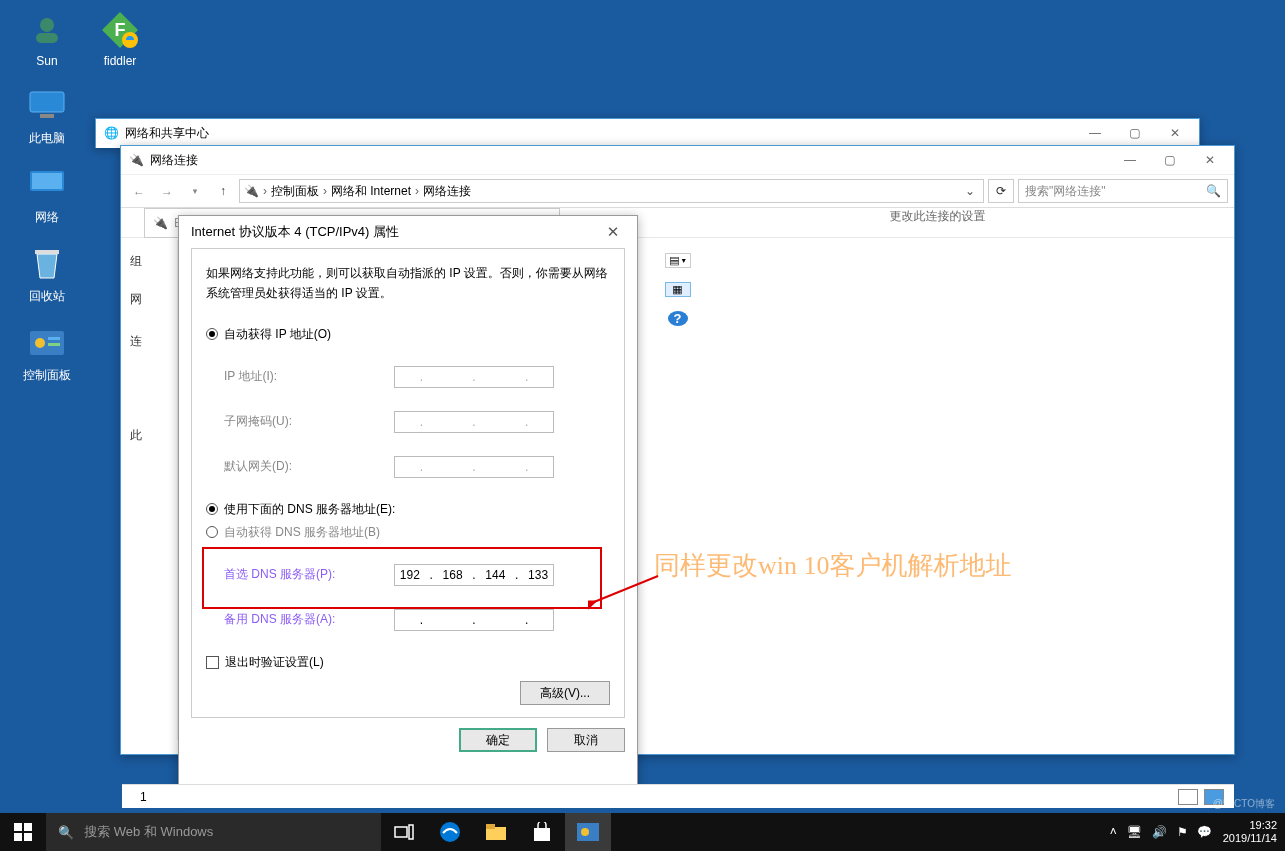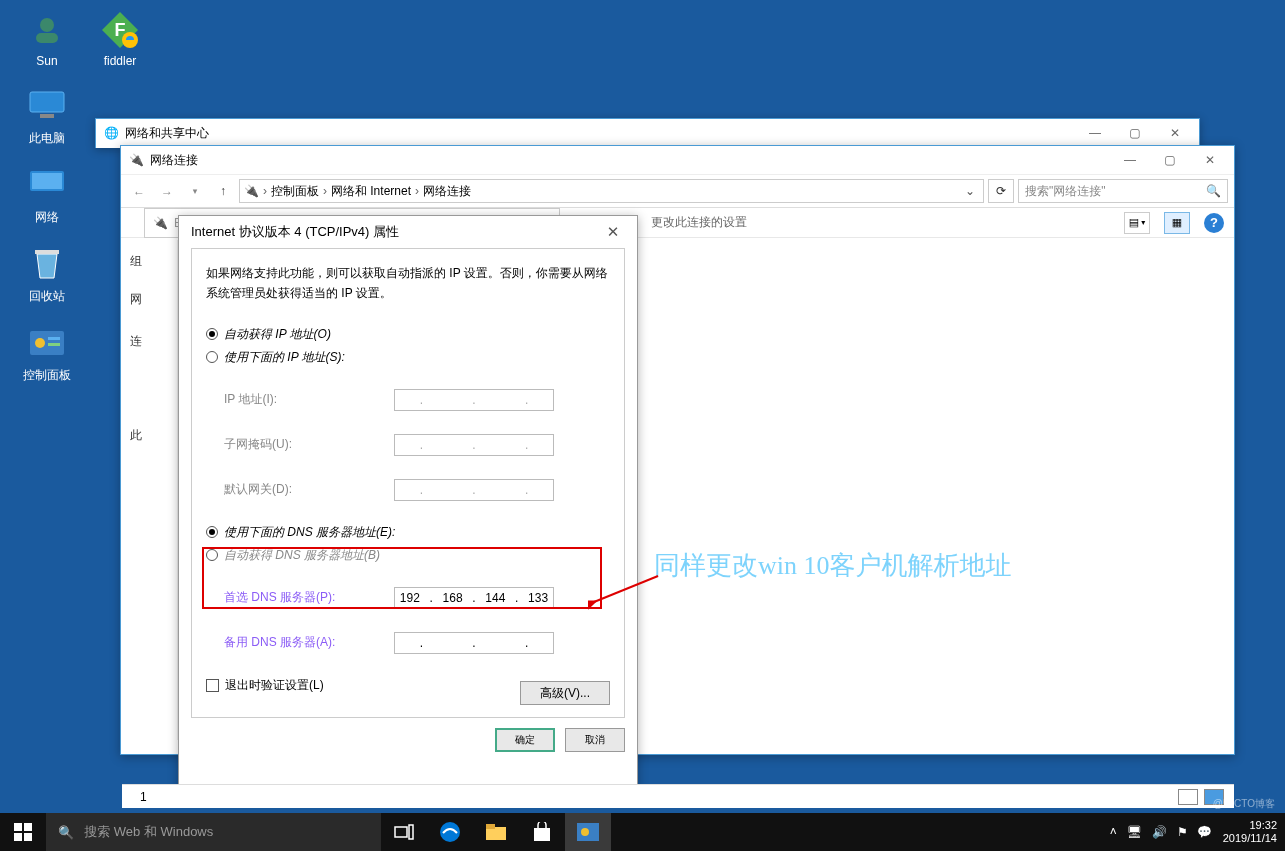--- a/index.html
+++ b/index.html
@@ -15,50 +15,50 @@
   .nc-window { top:145px; left:120px; width:1115px; height:610px; }
   .nsc-window { top:118px; left:95px; width:1105px; height:30px; border-bottom:none; }
   .nav-row { height:34px; display:flex; align-items:center; border-bottom:1px solid #ddd; border-top:1px solid #eee; padding:0 6px; gap:4px; }
   .nav-arrow { width:24px; height:24px; display:flex; align-items:center; justify-content:center; color:#888; }
   .nav-up { color:#333;}
   .addr { flex:1; height:24px; border:1px solid #ccc; display:flex; align-items:center; padding:0 4px; gap:4px; }
   .addr .sep { color:#666;}
   .addr-drop { width:18px; text-align:center; color:#555;}
   .refresh { width:26px; height:24px; border:1px solid #ccc; display:flex; align-items:center; justify-content:center; color:#333;}
   .search-box { width:210px; height:24px; border:1px solid #ccc; display:flex; align-items:center; padding:0 6px; color:#888; gap:6px;}
-  .cmdbar { height:30px; display:flex; align-items:center; padding:0 10px; gap:14px; font-size:12px; border-bottom:1px solid #e8e8e8;}
+  .cmdbar { height:30px; display:flex; align-items:center; padding:0 10px; gap:14px; font-size:12px; border-bottom:1px solid #e8e8e8;flex-direction:column;}
   .cmdbar .rspace { flex:1;}
   .cmdbar .viewbtn { width:26px; height:22px; border:1px solid #ccc; display:flex; align-items:center; justify-content:center; font-size:11px;}
   .help-ico { width:20px; height:20px; border-radius:50%; background:#2a7fd4; color:#fff; display:flex; align-items:center; justify-content:center; font-weight:bold; font-size:13px;}
   .ipv4-dialog { top:215px; left:178px; width:460px; height:582px; background:#fff; border:1px solid #999; }
   .ipv4-title { height:32px; display:flex; align-items:center; padding:0 4px 0 12px; font-size:13px;}
   .close-x { width:40px; height:32px; display:flex; align-items:center; justify-content:center; font-size:15px; color:#555;}
   .tabs { display:flex; padding: 6px 12px 0 12px; }
   .tab { padding:4px 12px; border:1px solid #ccc; background:#f4f4f4; font-size:12px; margin-right:-1px; position:relative; top:1px;}
   .tab.active { background:#fff; border-bottom-color:#fff; z-index:2;}
   .tab-body { margin:0 12px 0 12px; border:1px solid #ccc; padding:14px 14px 10px 14px; height:470px; position:relative;}
   .intro { font-size:12px; line-height:1.7; margin-bottom:22px;}
-  .radio-row { display:flex; align-items:center; gap:6px; font-size:12px; margin:6px 0;font-style:italic;}
+  .radio-row { display:flex; align-items:center; gap:6px; font-size:12px; margin:6px 0;}
   .radio { width:12px; height:12px; border:1px solid #555; border-radius:50%; display:inline-flex; align-items:center; justify-content:center; background:#fff;}
   .radio.sel::after{ content:""; width:6px; height:6px; background:#000; border-radius:50%; }
   .field-grid { margin:8px 0 18px 18px;}
   .field-row { display:flex; align-items:center; margin:23px 0;}
   .field-label { width:170px; font-size:12px; color:#888;}
   .field-label.enabled { color:#8b5cf6;}
   .ip-input { width:160px; height:22px; border:1px solid #bbb; display:flex; align-items:center; justify-content:space-around; font-size:12px; background:#fff;}
   .ip-input.disabled { background:#fff; color:#aaa;}
   .dot { }
   .redbox { position:absolute; border:2px solid #d00; left:10px; top:298px; width:400px; height:62px; pointer-events:none;}
   .check-row { display:flex; align-items:center; gap:6px; margin-top:6px;}
   .chk { width:13px; height:13px; border:1px solid #555; background:#fff;}
   .adv-btn { position:absolute; right:14px; bottom:12px; width:90px; height:24px; border:1px solid #999; background:#e8e8e8; display:flex; align-items:center; justify-content:center; font-size:12px;}
   .btn-row { display:flex; justify-content:flex-end; gap:10px; padding:10px 12px;}
-  .btn { width:60px; height:24px; border:1px solid #999; background:#e8e8e8; display:flex; align-items:center; justify-content:center; font-size:10px;}
+  .btn { width:78px; height:24px; border:1px solid #999; background:#e8e8e8; display:flex; align-items:center; justify-content:center; font-size:12px;}
   .btn.primary { border:2px solid #4a8;}
-  .annotation { position:absolute; color:#7dd3fc; font-size:26px; font-family:"SimSun","Songti SC",serif; top:548px; left:654px;}
+  .annotation { position:absolute; color:#fdba74; font-size:26px; font-family:"SimSun","Songti SC",serif; top:548px; left:654px;}
   .arrow-svg { position:absolute; top:570px; left:588px; pointer-events:none;}
   .taskbar { position:absolute; bottom:0; left:0; right:0; height:38px; background:#111; display:flex; align-items:center; color:#fff;}
   .start { width:46px; height:38px; display:flex; align-items:center; justify-content:center;}
   .start svg{ fill:#fff;}
   .tb-search { width:335px; height:38px; background:#2a2a2a; display:flex; align-items:center; padding:0 12px; color:#999; gap:10px; font-size:13px;}
   .tb-icons { display:flex; height:38px;}
   .tb-btn { width:46px; height:38px; display:flex; align-items:center; justify-content:center; font-size:18px;}
   .tb-btn.active { background:#3a3a3a;}
   .tray { margin-left:auto; display:flex; align-items:center; height:38px; padding:0 8px; gap:10px; font-size:12px; color:#fff;}
   .clock { text-align:right; line-height:1.2; font-size:11px;}
@@ -212,24 +212,20 @@
     <div style="flex:1"></div>
     <div class="close-x">✕</div>
   </div>
   <div class="tab-body">
     <div class="intro">如果网络支持此功能，则可以获取自动指派的 IP 设置。否则，你需要从网络系统管理员处获得适当的 IP 设置。</div>
 
     <div class="radio-row">
       <span class="radio sel"></span>
       <span>自动获得 IP 地址(O)</span>
     </div>
-    <div class="radio-row">
-      <span class="radio"></span>
-      <span>使用下面的 IP 地址(S):</span>
-    </div>
     <div class="field-grid">
       <div class="field-row">
         <div class="field-label">IP 地址(I):</div>
         <div class="ip-input disabled">
             <span class="dot">.</span>
             <span class="dot">.</span>
             <span class="dot">.</span>
           </div>
       </div>
       <div class="field-row">

